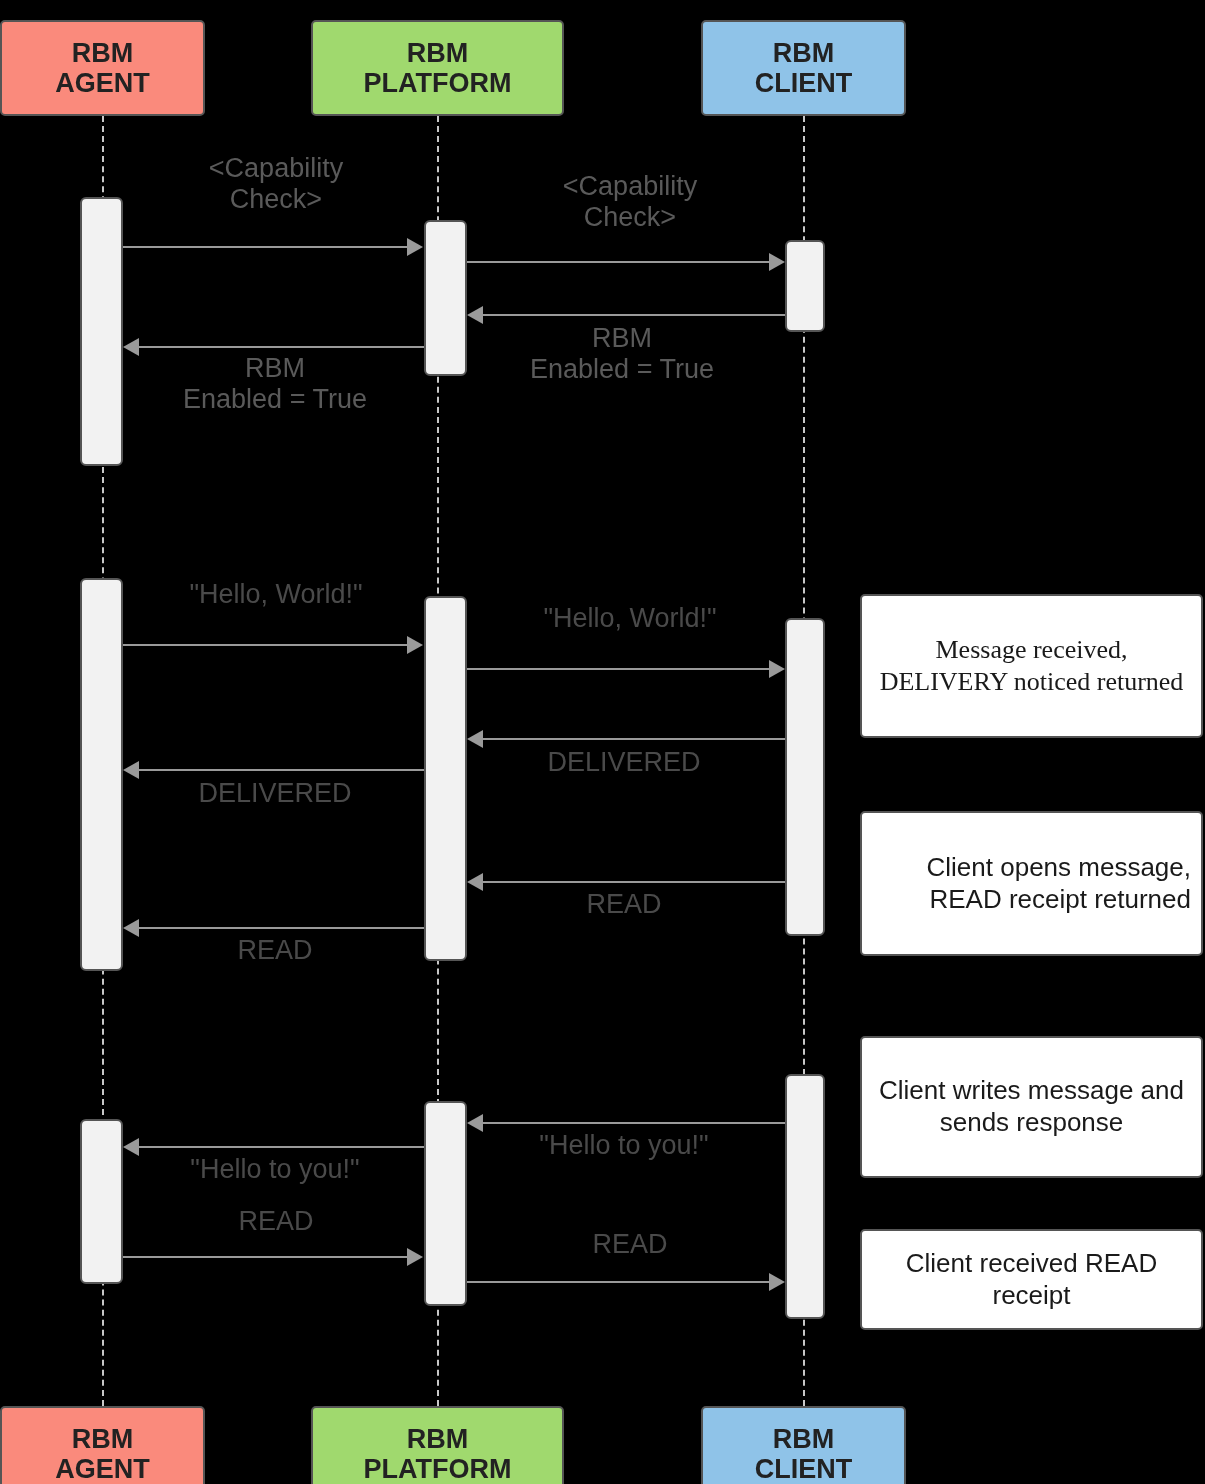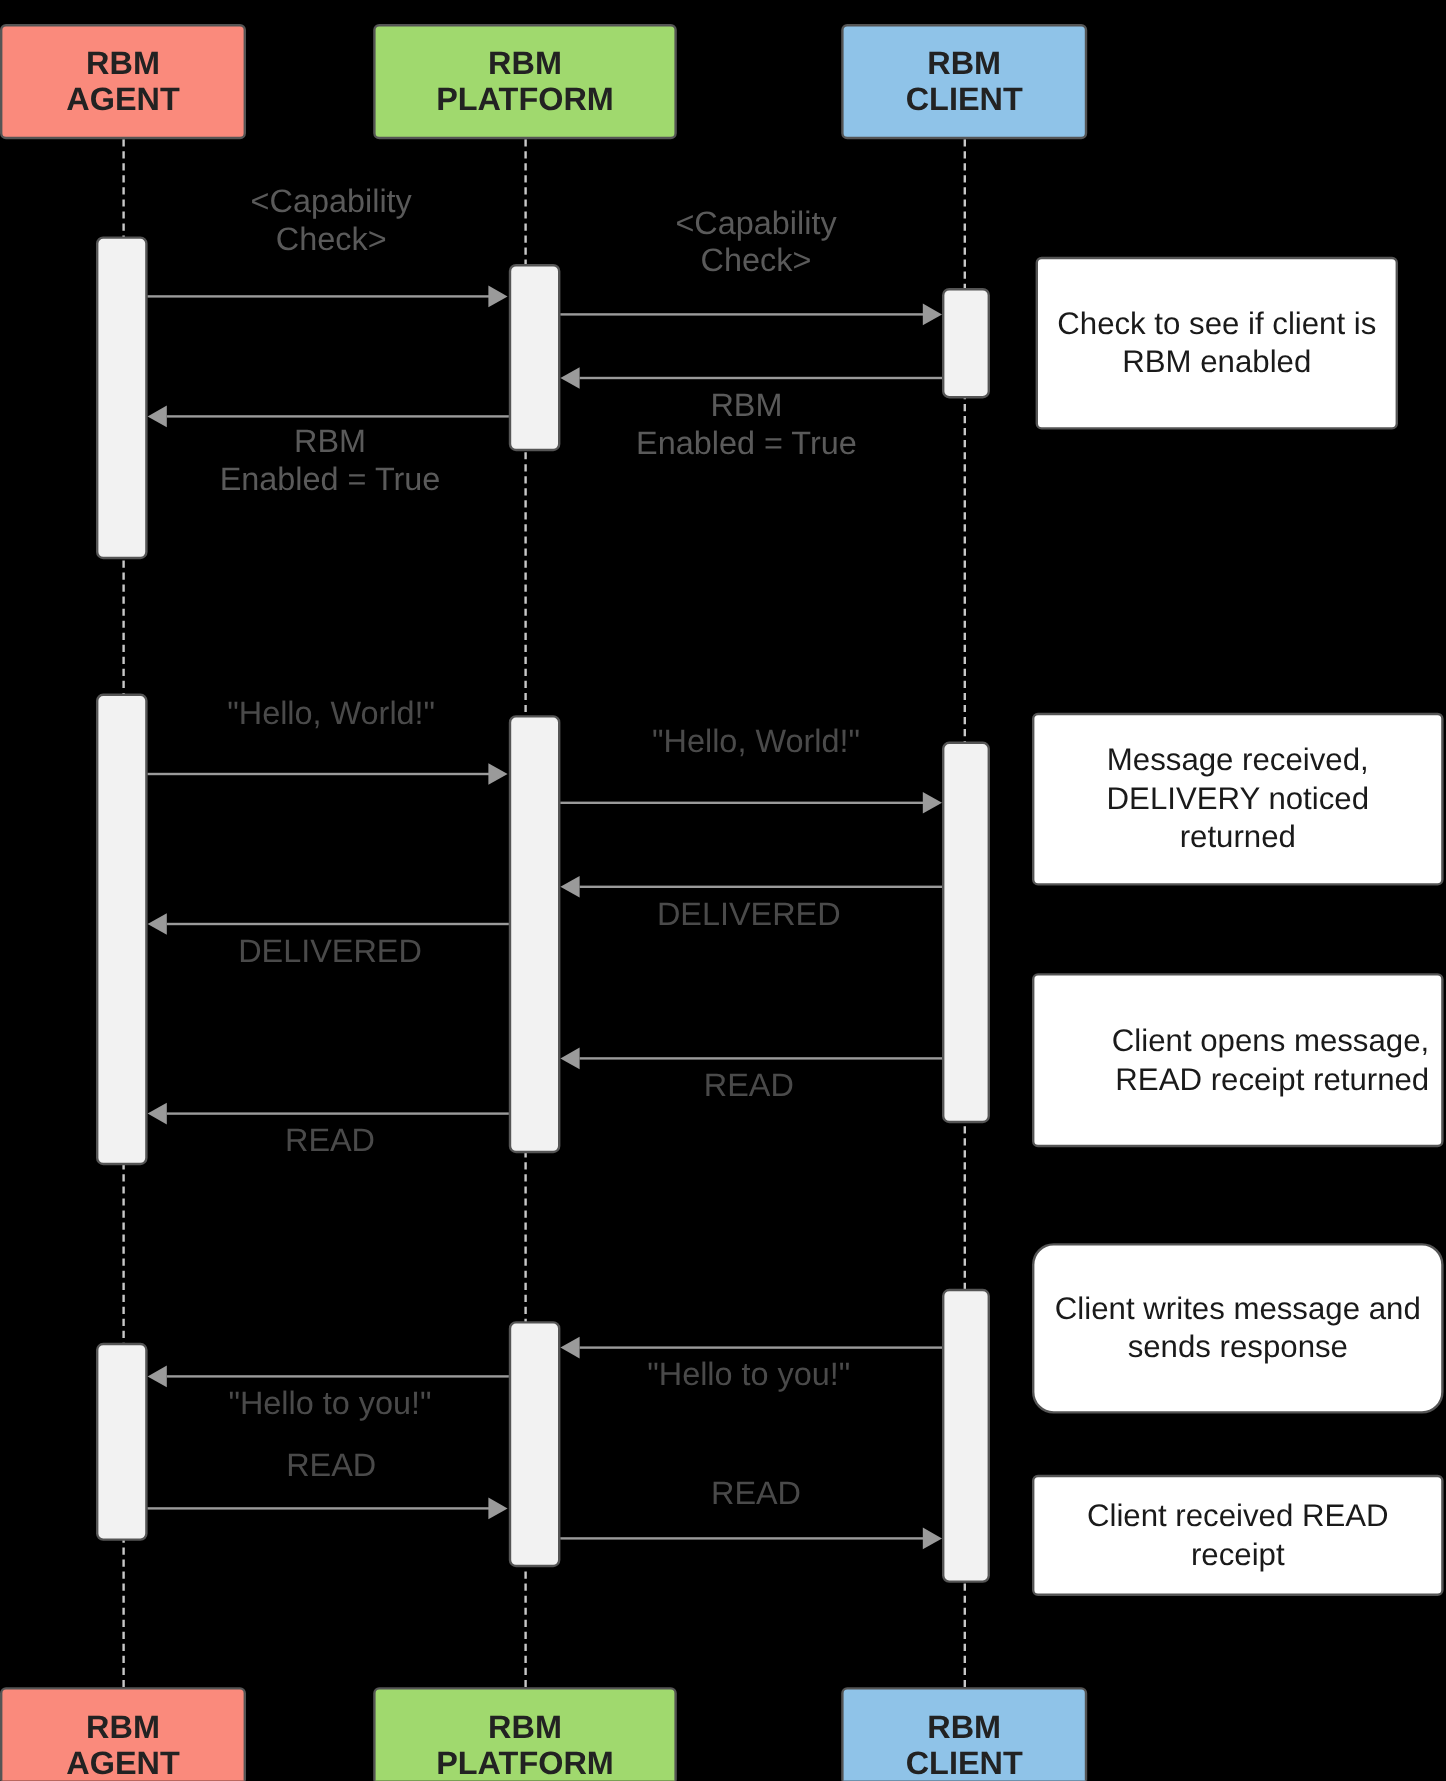--- a/index.html
+++ b/index.html
@@ -120,23 +120,22 @@
   <div class="msg-label dark" style="left:135px;top:1138px;width:280px;">"Hello to you!"</div>
 
   <div class="msg-line" style="left:123px;top:1240px;width:286px;"></div>
   <div class="arrow-head arrow-right" style="left:407px;top:1232px;"></div>
   <div class="msg-label dark" style="left:136px;top:1190px;width:280px;">READ</div>
 
   <div class="msg-line" style="left:467px;top:1265px;width:303px;"></div>
   <div class="arrow-head arrow-right" style="left:769px;top:1257px;"></div>
   <div class="msg-label dark" style="left:490px;top:1213px;width:280px;">READ</div>
 
-  <div class="note" style="left:863px;top:198px;width:302px;height:144px;">Check to see if client is RBM enabled</div>
 
-  <div class="note" style="left:860px;top:578px;width:343px;height:144px;">Message received, DELIVERY noticed returned</div>
+  <div class="note" style="left:860px;top:578px;width:343px;height:144px;font-family:Liberation Serif, serif;">Message received, DELIVERY noticed returned</div>
 
   <div class="note" style="left:860px;top:795px;width:343px;height:145px;text-align:right;">Client opens message, READ receipt returned</div>
 
-  <div class="note" style="left:860px;top:1020px;width:343px;height:142px;border-radius:18px;">Client writes message and sends response</div>
+  <div class="note" style="left:860px;top:1020px;width:343px;height:142px;">Client writes message and sends response</div>
 
   <div class="note" style="left:860px;top:1213px;width:343px;height:101px;text-align:center;">Client received READ receipt</div>
 
 </div>
 
 </body></html>

